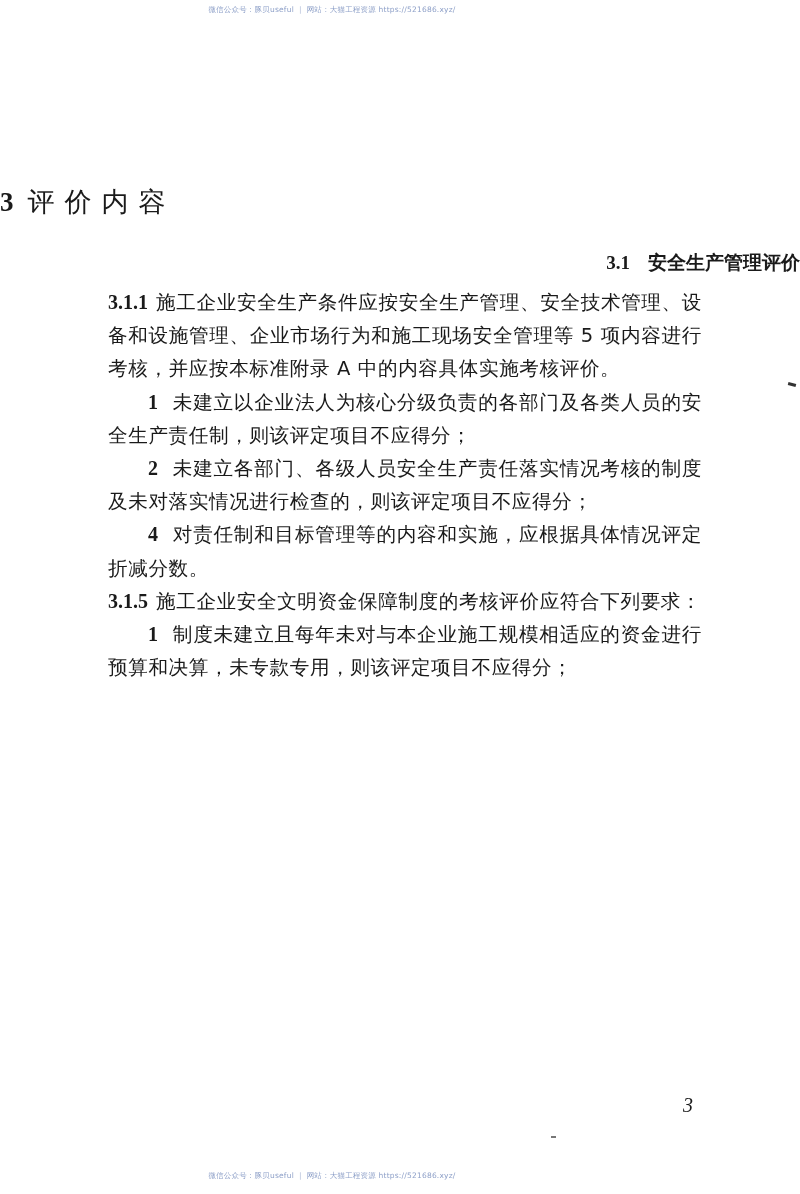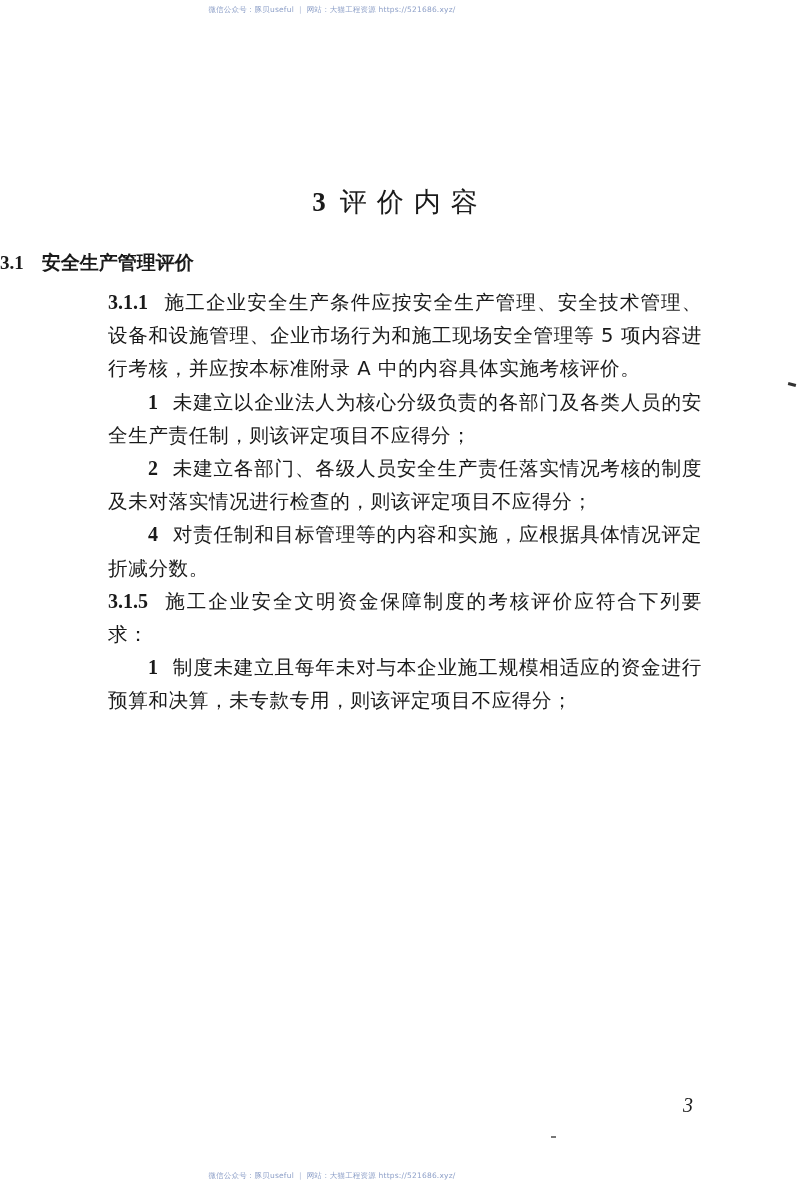--- a/index.html
+++ b/index.html
@@ -9,36 +9,36 @@
   }
   .watermark {
     position: absolute; left: 0; width: 664px; text-align: center;
     font-size: 7.5px; color: #8ea0c8; letter-spacing: 0.2px;
     font-family: "DejaVu Sans", sans-serif;
   }
   .wm-top { top: 5px; }
   .wm-bottom { top: 1171px; }
   .wm-sep { margin: 0 5px; color: #b0bcd8; }
   .chapter-title {
-    position: absolute; top: 166px; left: 0; width: 800px; text-align: center;
+    position: absolute; top: 166px; left: 0; width: 800px; text-align: left;
     font-size: 27px; letter-spacing: 10px; font-weight: normal;
   }
   .chapter-title .num { font-weight: bold; font-family: "Liberation Serif", serif; margin-right: 14px; letter-spacing: 0; }
   .section-title {
-    position: absolute; top: 234px; left: 0; width: 800px; text-align: left;
+    position: absolute; top: 234px; left: 0; width: 800px; text-align: right;
     font-size: 19px; font-weight: bold; font-family: "DejaVu Sans", sans-serif;
   }
   .section-title .num { font-family: "Liberation Serif", serif; margin-right: 18px; }
   .content {
     position: absolute; top: 286px; left: 108px; width: 594px;
     font-size: 19.6px; line-height: 33.2px; text-align: justify;
     font-family: "DejaVu Sans", sans-serif; letter-spacing: 0.6px;
   }
   .para { margin: 0; }
-  .clause-num { font-family: "Liberation Serif", serif; font-weight: bold; margin-right: 16px; letter-spacing: 0; font-size: 20px; }
+  .clause-num { font-family: "Liberation Serif", serif; font-weight: bold; margin-right: 8px; letter-spacing: 0; font-size: 20px; }
   .item { text-indent: 40px; }
   .item-num { font-family: "Liberation Serif", serif; font-weight: bold; margin-right: 14px; font-size: 20px; }
   .page-number {
     position: absolute; top: 1094px; left: 683px; font-size: 20px; font-style: italic;
     font-family: "Liberation Serif", serif;
   }
   .mark { position: absolute; width: 8px; height: 3px; background: #333; }
   .mark-right { left: 788px; top: 383px; transform: rotate(15deg); }
   .mark-bottom { left: 551px; top: 1136px; width: 5px; height: 2px; background: #777; }
 </style>

